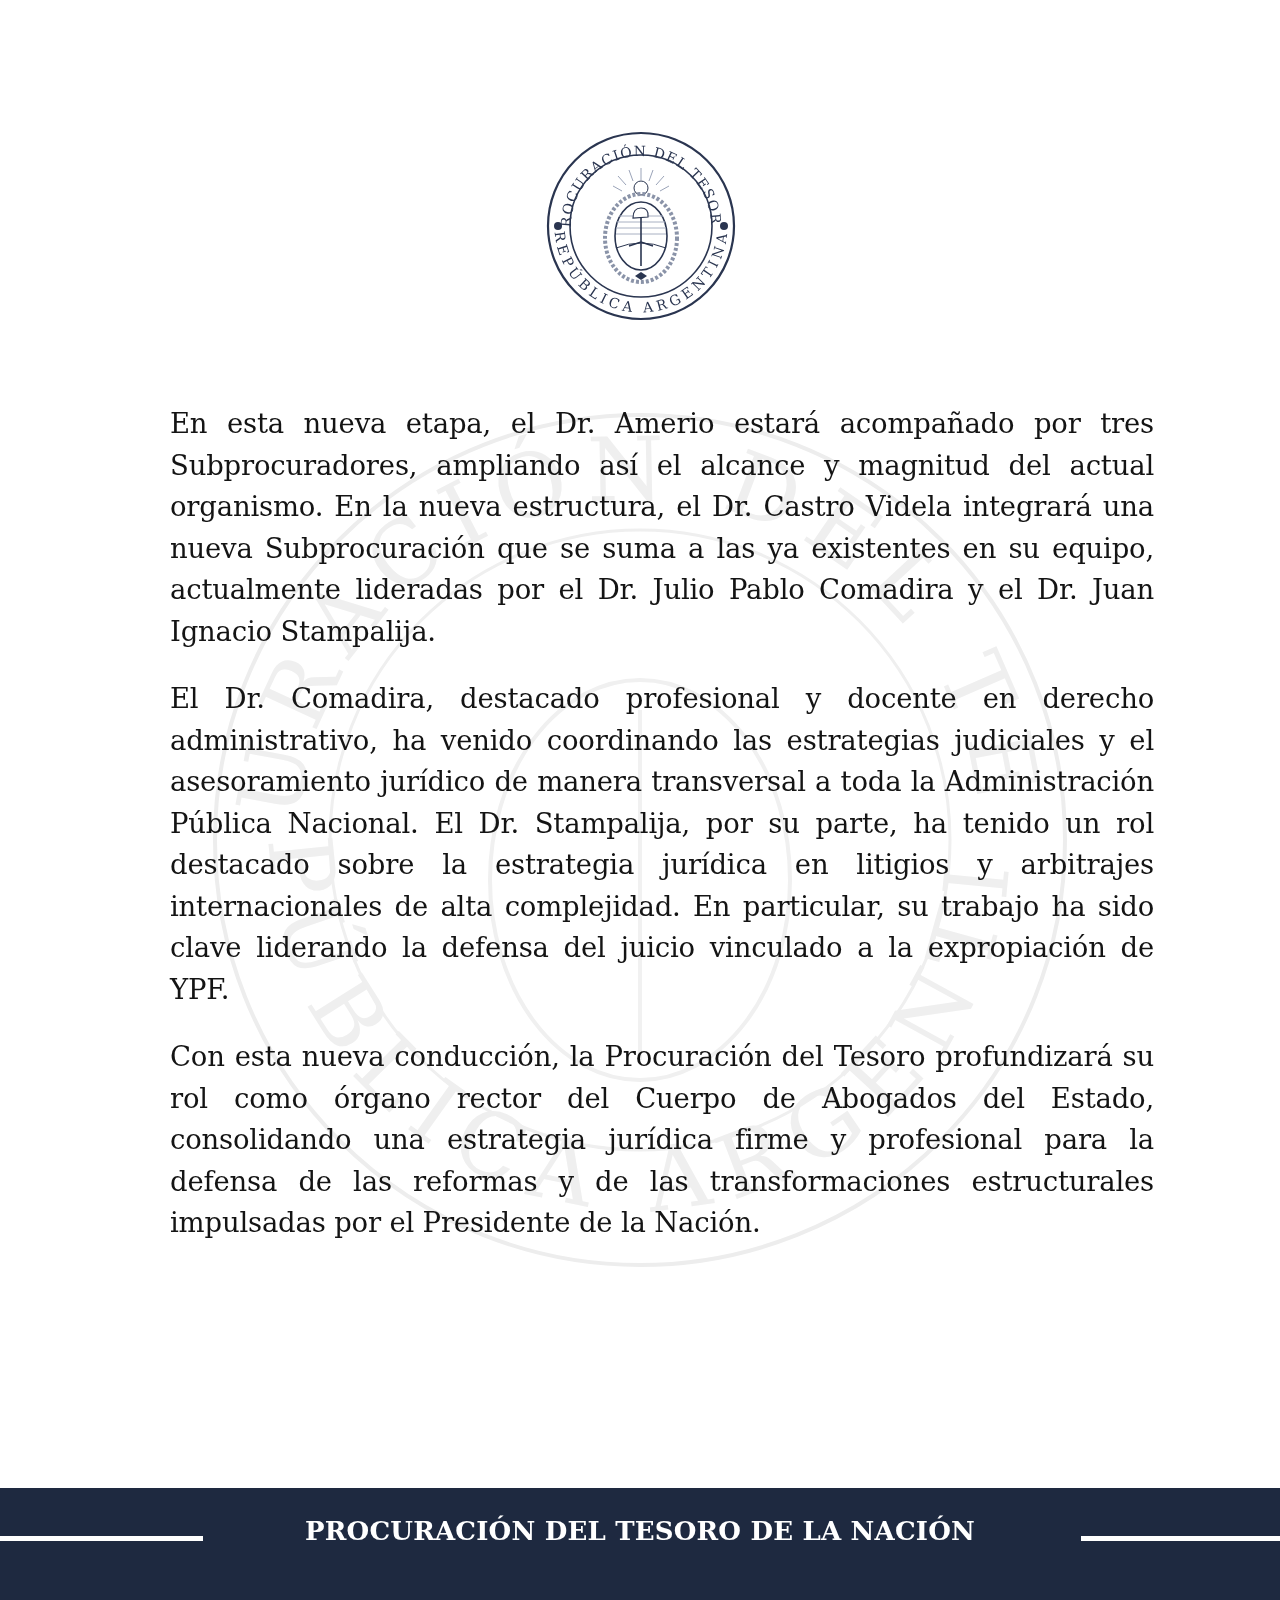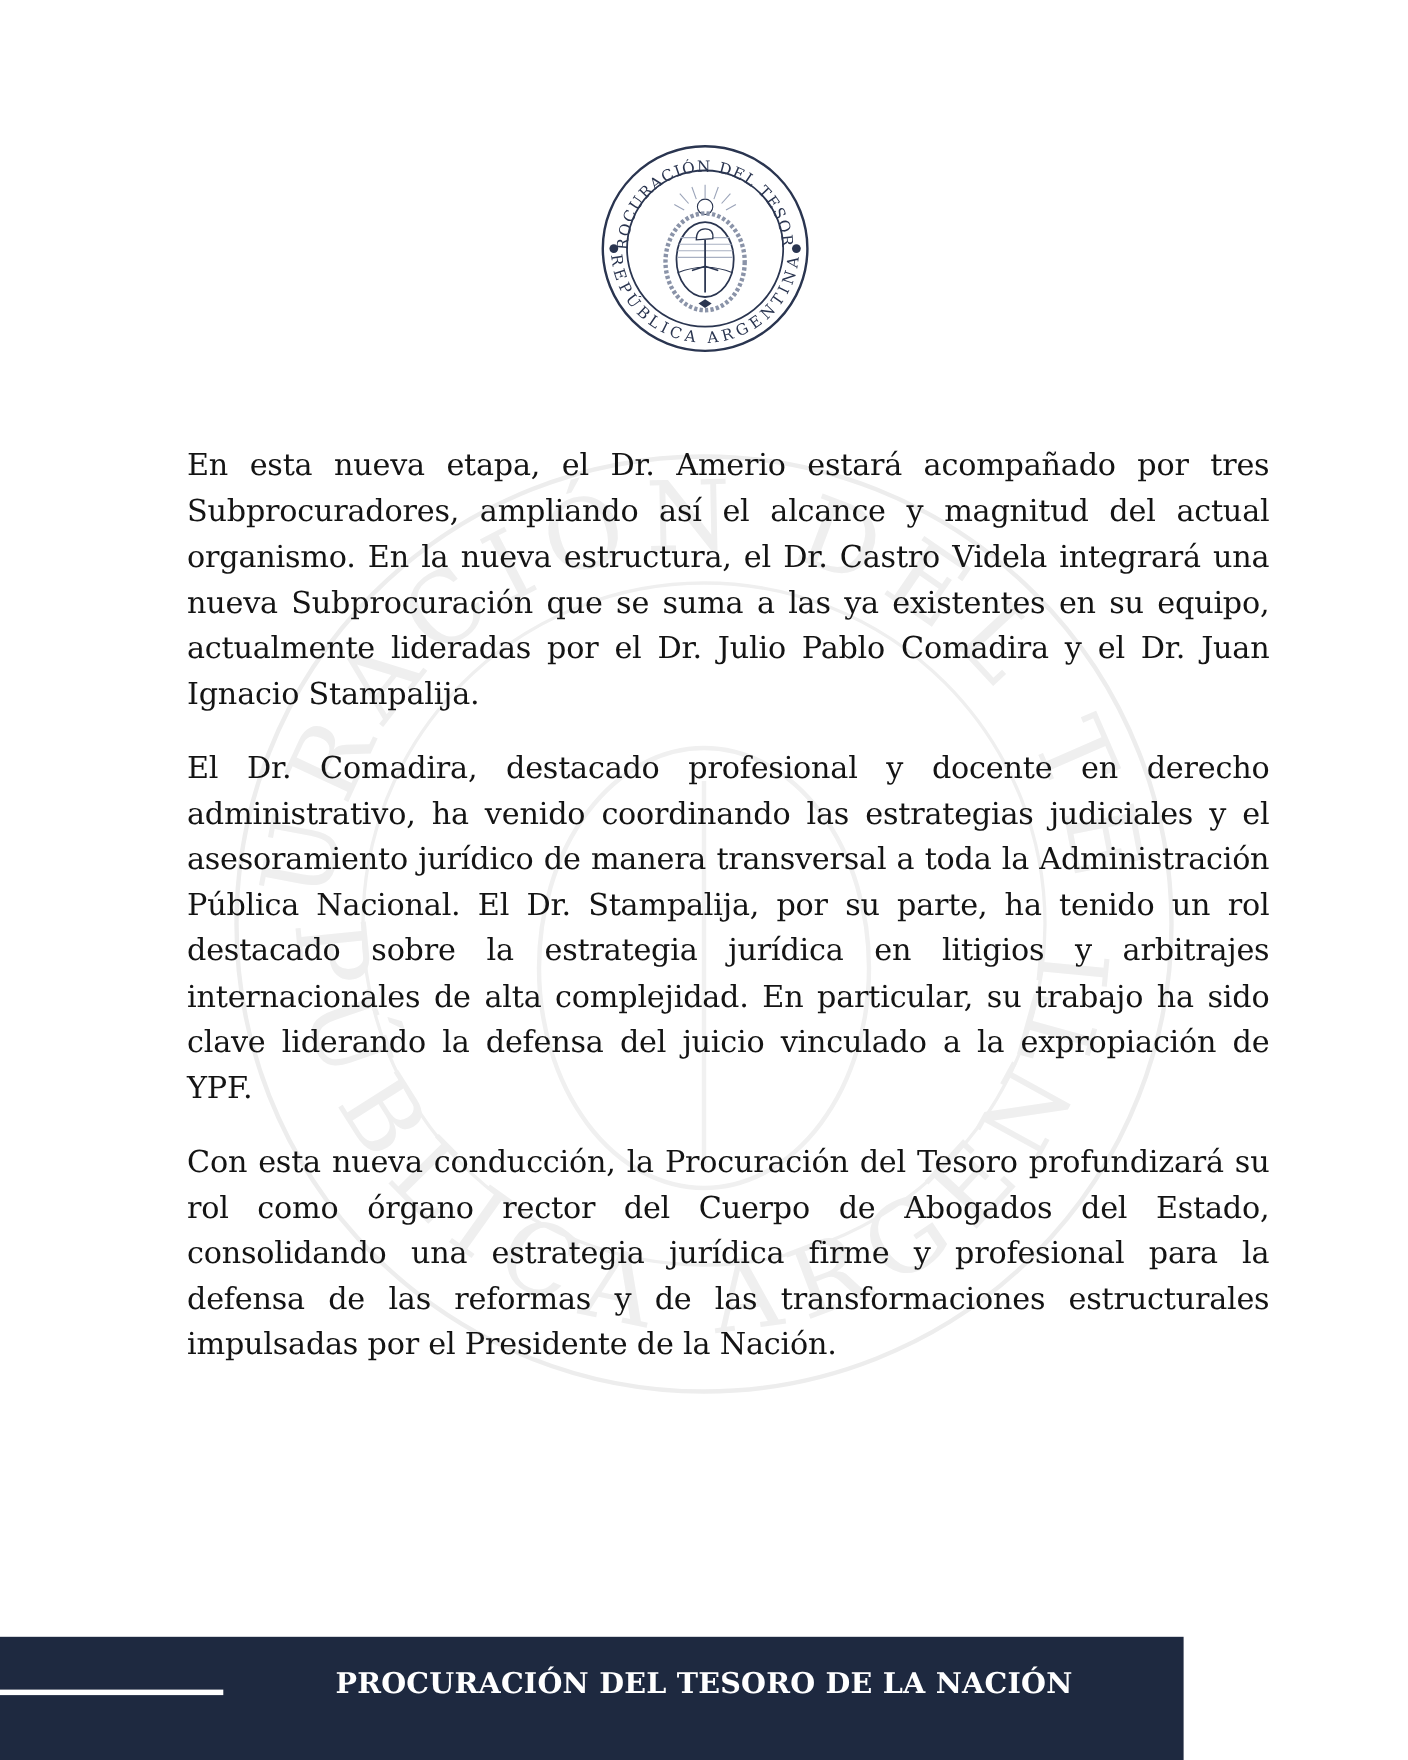--- a/index.html
+++ b/index.html
@@ -41,21 +41,21 @@
       margin: 0 0 26px 0;
       font-size: 27.5px;
       line-height: 41.5px;
       text-align: justify;
       letter-spacing: -0.2px;
     }
     .footer {
       position: absolute;
       left: 0;
       top: 1488px;
-      width: 1076px;
+      width: 1280px;
       height: 112px;
       background: #1e2940;
     }
     .footer .line {
       position: absolute;
       top: 48px;
       height: 5px;
       background: #ffffff;
     }
     .footer .line.left { left: 0; width: 203px; }

